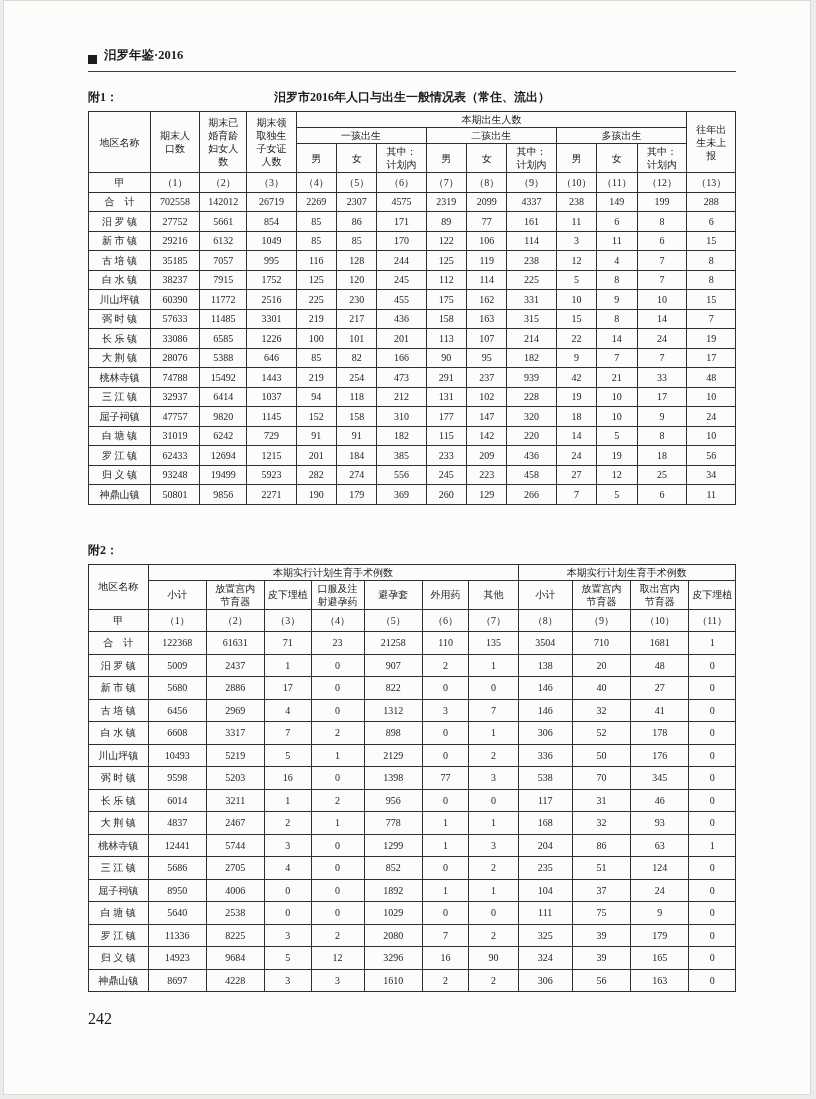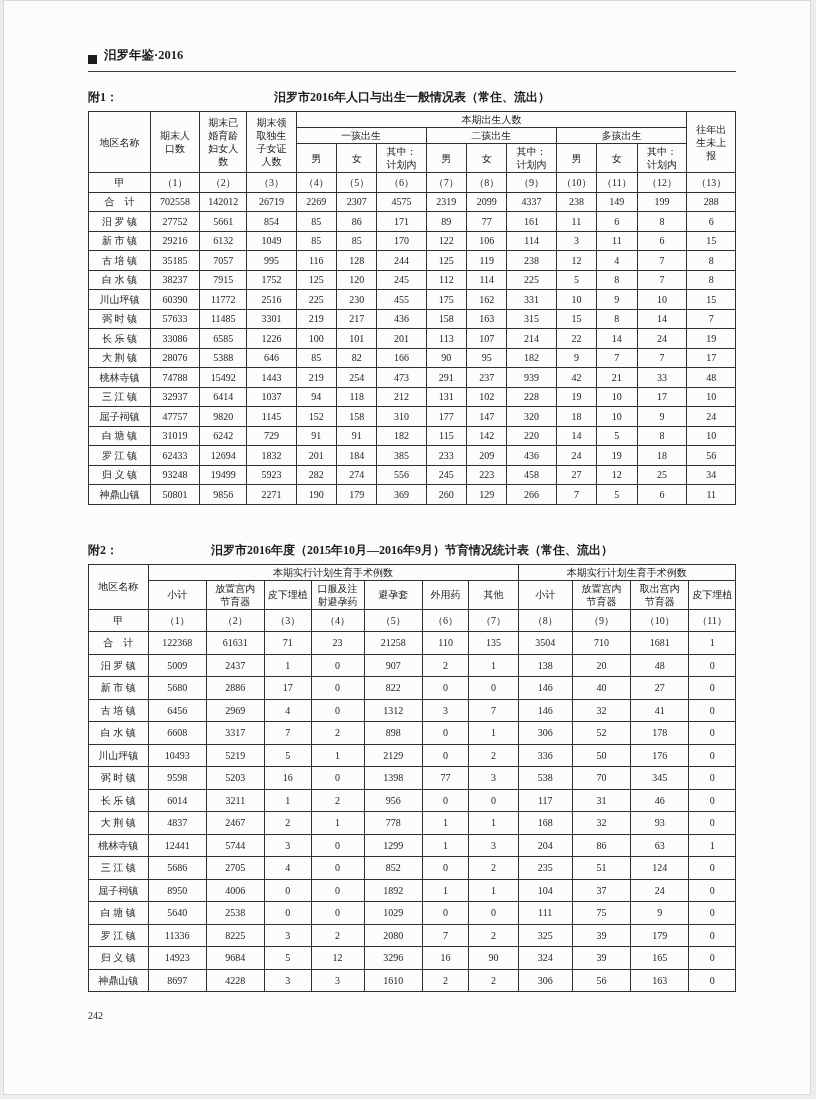--- a/index.html
+++ b/index.html
@@ -45,21 +45,21 @@
     font-size:10px; font-weight:normal;
     padding:1px 1px; line-height:1.3;
     overflow:hidden;
   }
   th { white-space:pre-line; }
   .t1 td { height:16.5px; }
   .t2 td { height:19.5px; }
   .region { white-space:pre; }
   .gap { height:26px; }
   .page-number {
-    font-size:10px; margin-top:18px;
+    font-size:16px; margin-top:18px;
   }
 </style>
 </head>
 <body>
 
 <div class="page">
   <div class="content">
 
     <div class="book-header">
       <span class="sq"></span>
@@ -350,21 +350,21 @@
             <td>220</td>
             <td>14</td>
             <td>5</td>
             <td>8</td>
             <td>10</td>
           </tr>
           <tr>
             <td class="region">罗 江 镇</td>
             <td>62433</td>
             <td>12694</td>
-            <td>1832</td>
+            <td>1215</td>
             <td>201</td>
             <td>184</td>
             <td>385</td>
             <td>233</td>
             <td>209</td>
             <td>436</td>
             <td>24</td>
             <td>19</td>
             <td>18</td>
             <td>56</td>
@@ -401,21 +401,20 @@
             <td>6</td>
             <td>11</td>
           </tr>
         </tbody>
     </table>
 
     <div class="gap"></div>
 
     <div class="table-caption">
       <span class="cap-label">附2：</span>
-      <span>汨罗市2016年度（2015年10月—2016年9月）节育情况统计表（常住、流出）</span>
     </div>
 
     <table class="t2">
       <colgroup>
         <col style="width:9.2%">
           <col style="width:9.0%">
           <col style="width:9.0%">
           <col style="width:7.2%">
         <col style="width:8.2%">
           <col style="width:9.0%">

